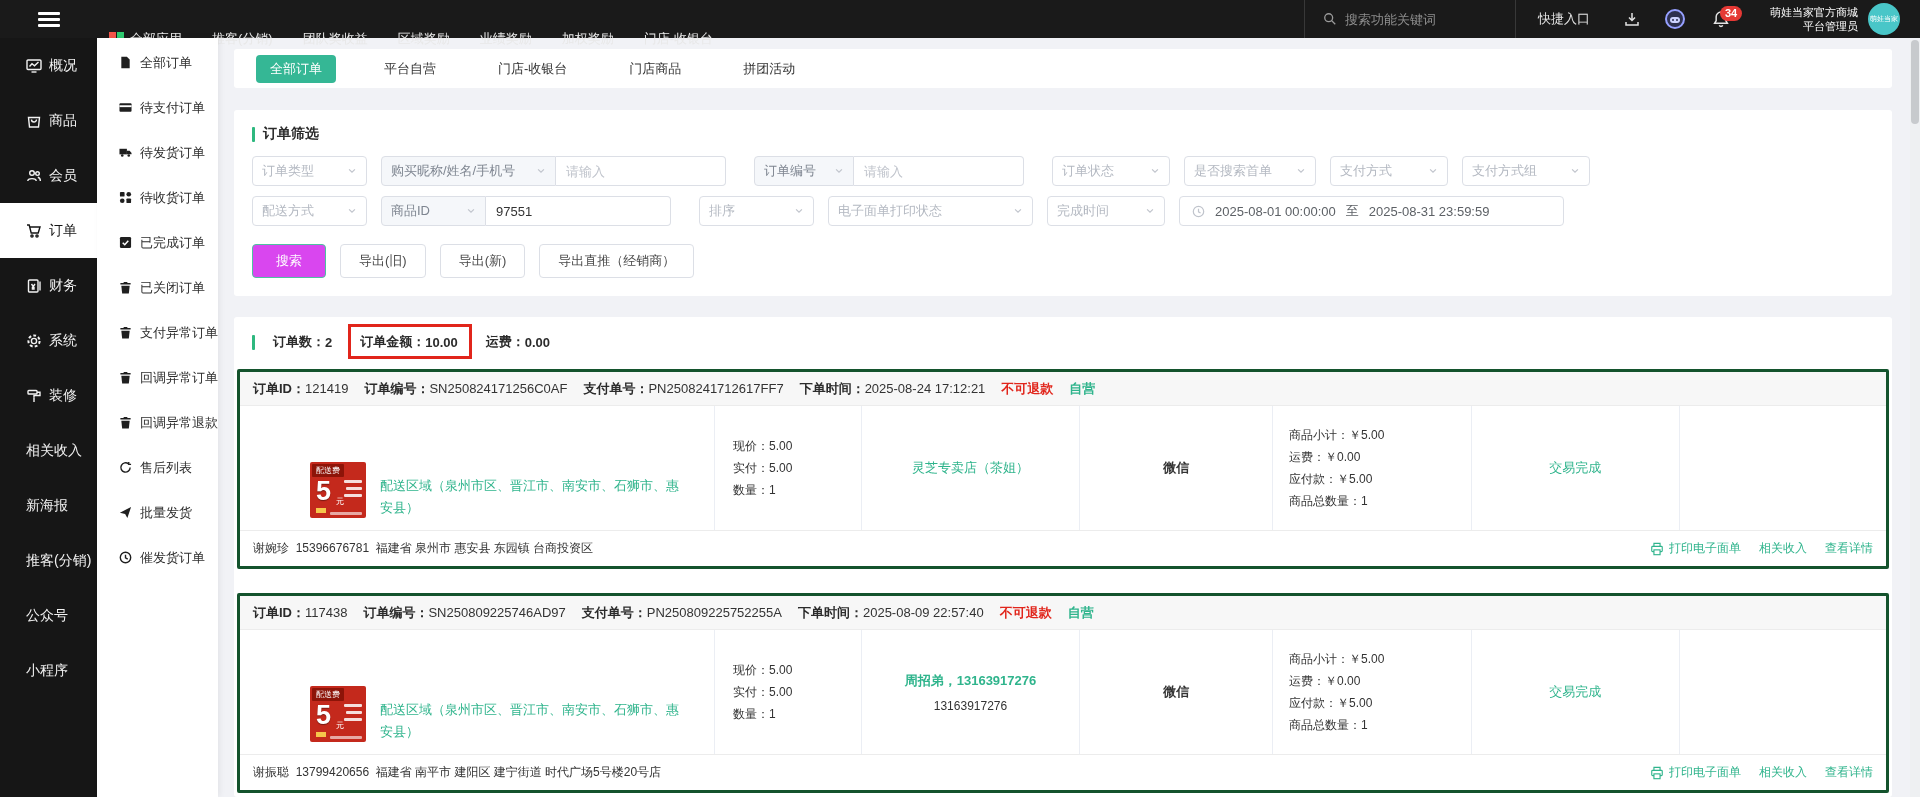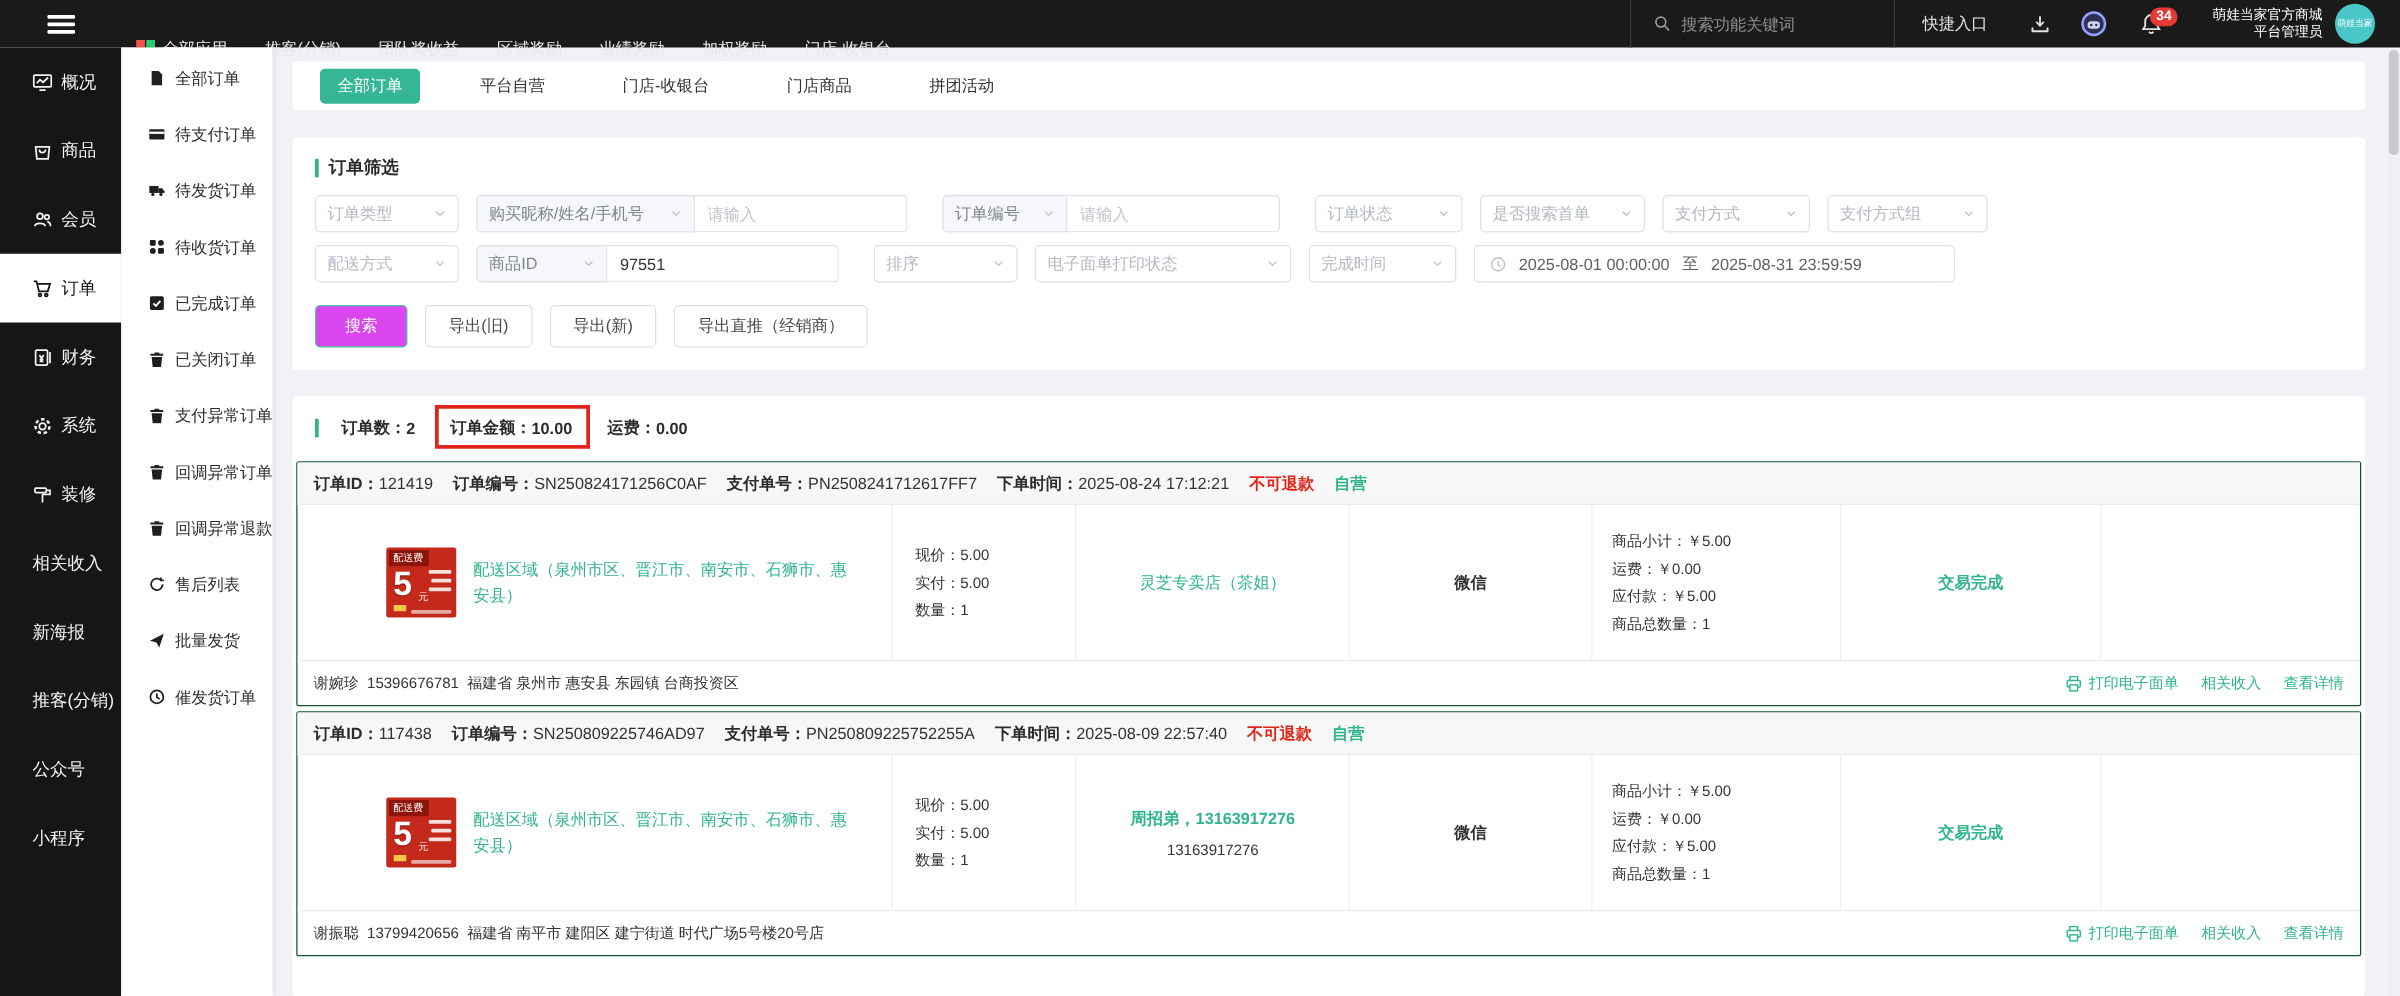--- a/index.html
+++ b/index.html
@@ -62,37 +62,37 @@
   .btn { height:34px; border-radius:4px; border:1px solid #dcdfe6; background:#fff; font-size:13px; color:#4a4a4a; cursor:pointer; padding:0 18px; font-family:inherit; }
   .btn.primary { background:#d946ef; border-color:#4ec2a0; color:#fff; width:74px; padding:0; }
 
   
   .list-card { margin-top:21px; flex:1; min-height:0; padding:14px 3px 0; overflow:hidden; }
   .summary { display:flex; align-items:center; gap:26px; margin:2px 15px 18px; font-size:13px; color:#2b2b2b; font-weight:bold; }
   .summary .pair { display:flex; align-items:center; }
   .red-boxed { position:relative; padding:0 2px; }
   .red-boxed::before { content:""; position:absolute; inset:-9px -12px -8px -10px; border:3px solid #e1251b; pointer-events:none; }
 
-  .order-card { border:1px solid #14532d; border-radius:2px; margin-bottom:4px; background:#fff; }
+  .order-card { border:3px solid #14532d; border-radius:2px; margin-bottom:24px; background:#fff; }
   .ohead { height:34px; background:#f7f7f7; border-bottom:1px solid #ececec; display:flex; align-items:center; gap:16px; padding:0 13px; font-size:13px; white-space:nowrap; overflow:hidden; }
   .ohead .hl { font-weight:bold; color:#2b2b2b; }
   .ohead .hv { color:#333; }
   .tag-red { color:#e1251b; font-weight:bold; }
   .tag-teal { color:#2fb48c; font-weight:bold; }
   .orow { display:grid; grid-template-columns:28.8% 8.9% 13.3% 11.7% 12.1% 12.6% auto; min-height:124px; }
   .ocell { border-left:1px solid #ebeef4; display:flex; flex-direction:column; justify-content:center; font-size:12px; color:#333; }
-  .ocell.first { border-left:none; flex-direction:row; align-items:center; gap:14px; padding:12px 12px 12px 48px; }
+  .ocell.first { border-left:none; flex-direction:row; align-items:flex-end; gap:14px; padding:12px 12px 12px 48px; }
   .pname { color:#2fb48c; font-size:13px; line-height:1.65; max-width:300px; cursor:pointer; }
   .plines { padding-left:18px; line-height:22px; }
   .center { align-items:center; text-align:center; }
   .buyer-main { color:#2fb48c; font-size:13px; font-weight:bold; cursor:pointer; line-height:1.5; padding:0 6px; }
   .buyer-sub { margin-top:8px; color:#333; }
   .paych { font-weight:bold; font-size:13px; }
   .totals { padding-left:16px; line-height:22px; }
-  .status { color:#2fb48c; font-size:13px;font-weight:bold; }
+  .status { color:#2fb48c; font-size:13px; }
   .ofoot { border-top:1px solid #ececec; min-height:36px; display:flex; align-items:center; justify-content:space-between; padding:0 13px; font-size:12px; color:#333; }
   .receiver { white-space:pre-wrap; }
   .oactions { display:flex; align-items:center; gap:18px; color:#2fb48c; font-size:12px; }
   .oactions .act { display:flex; align-items:center; gap:5px; cursor:pointer; white-space:nowrap; }
 
   
   .pimg { width:56px; height:56px; background:#c4291c; border-radius:2px; flex:0 0 auto; position:relative; overflow:hidden; color:#fff; }
   .pimg .ptag { position:absolute; top:2px; left:2px; background:#8d1408; font-size:8px; padding:1px 4px; border-radius:1px; }
   .pimg .pnum { position:absolute; left:6px; top:16px; font-size:27px; font-weight:bold; line-height:1; text-shadow:0 1px 1px rgba(0,0,0,.4); }
   .pimg .punit { position:absolute; left:26px; top:34px; font-size:8px; }

